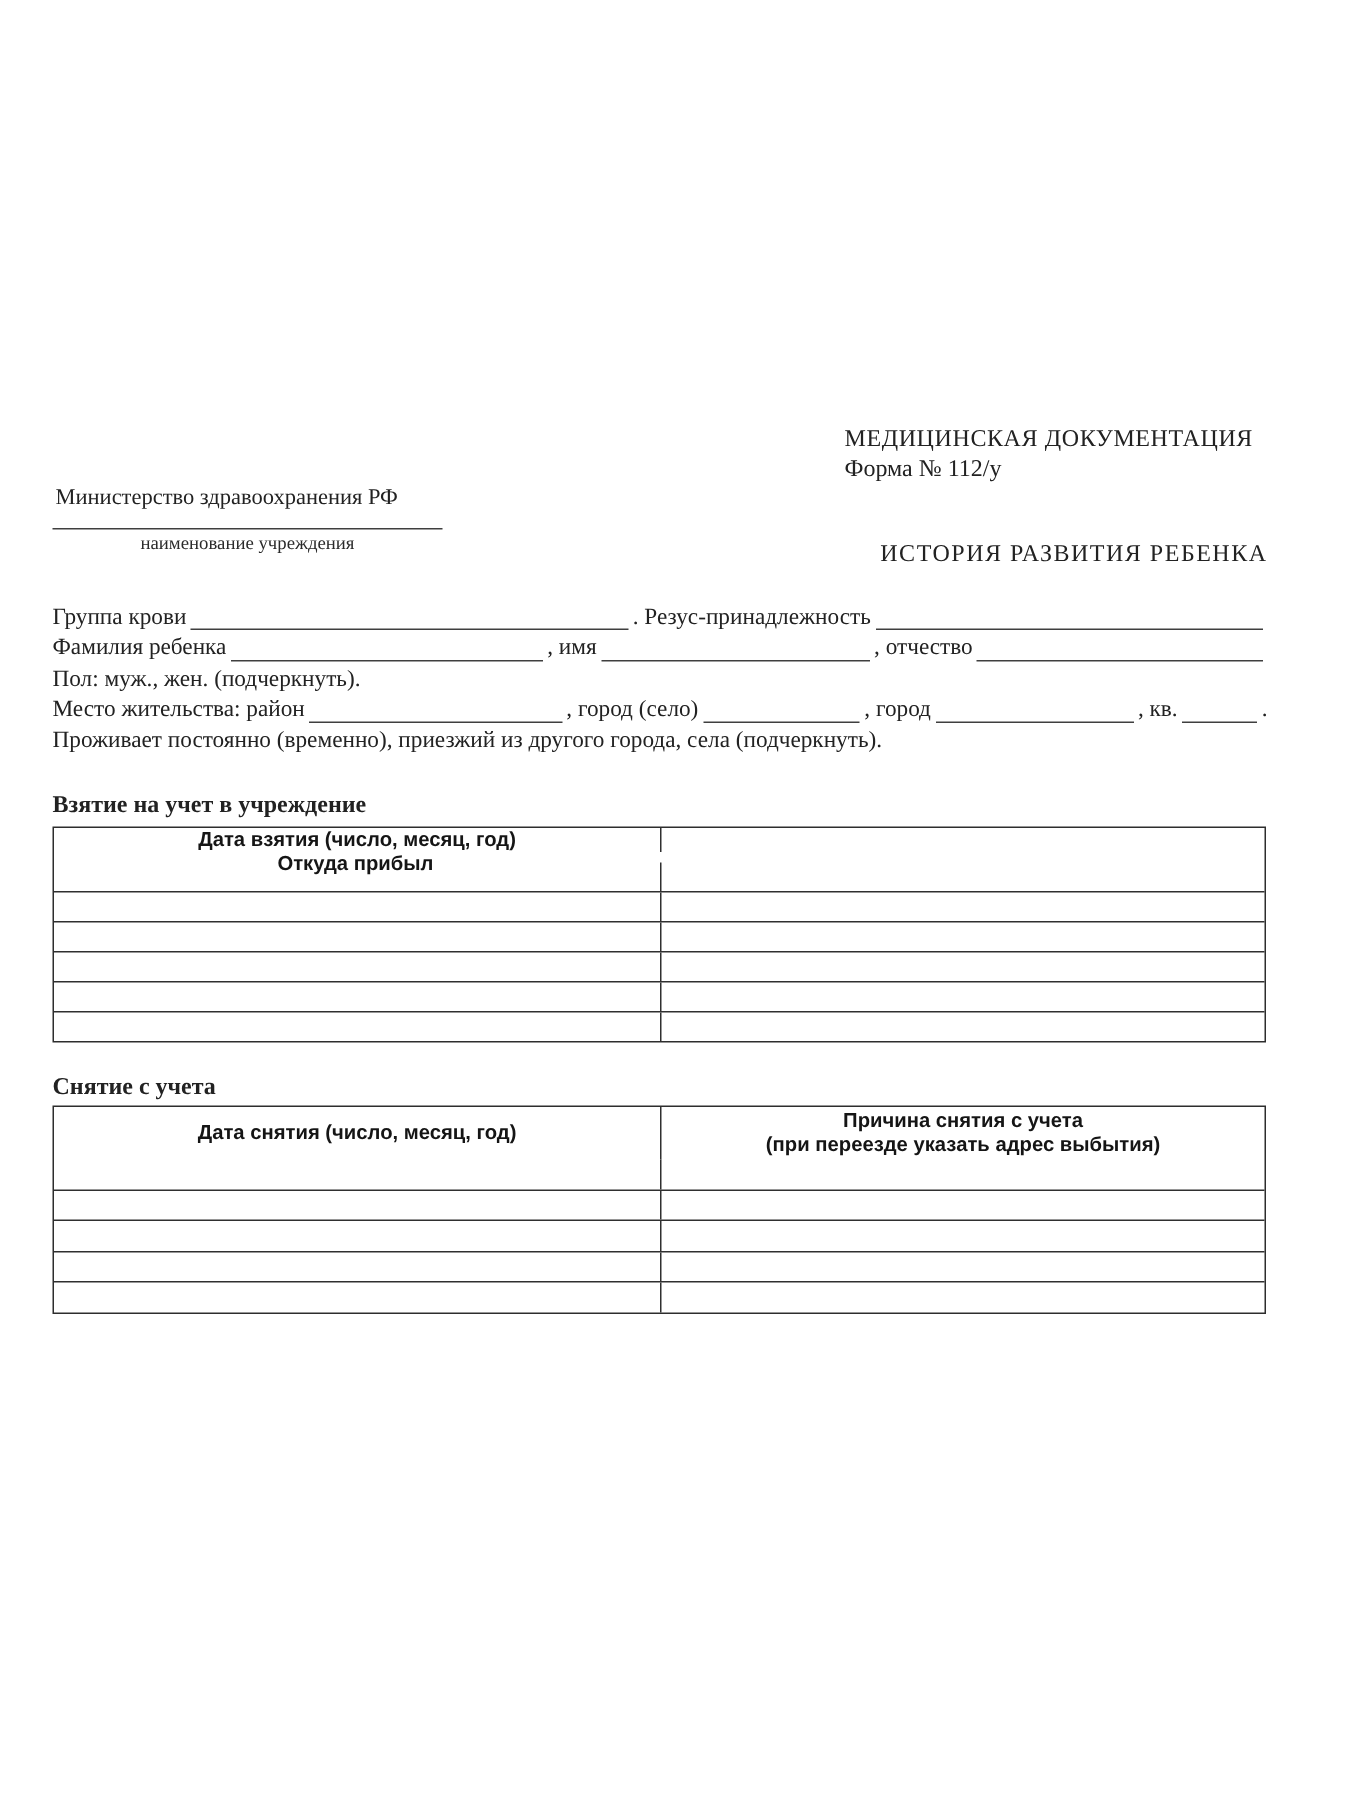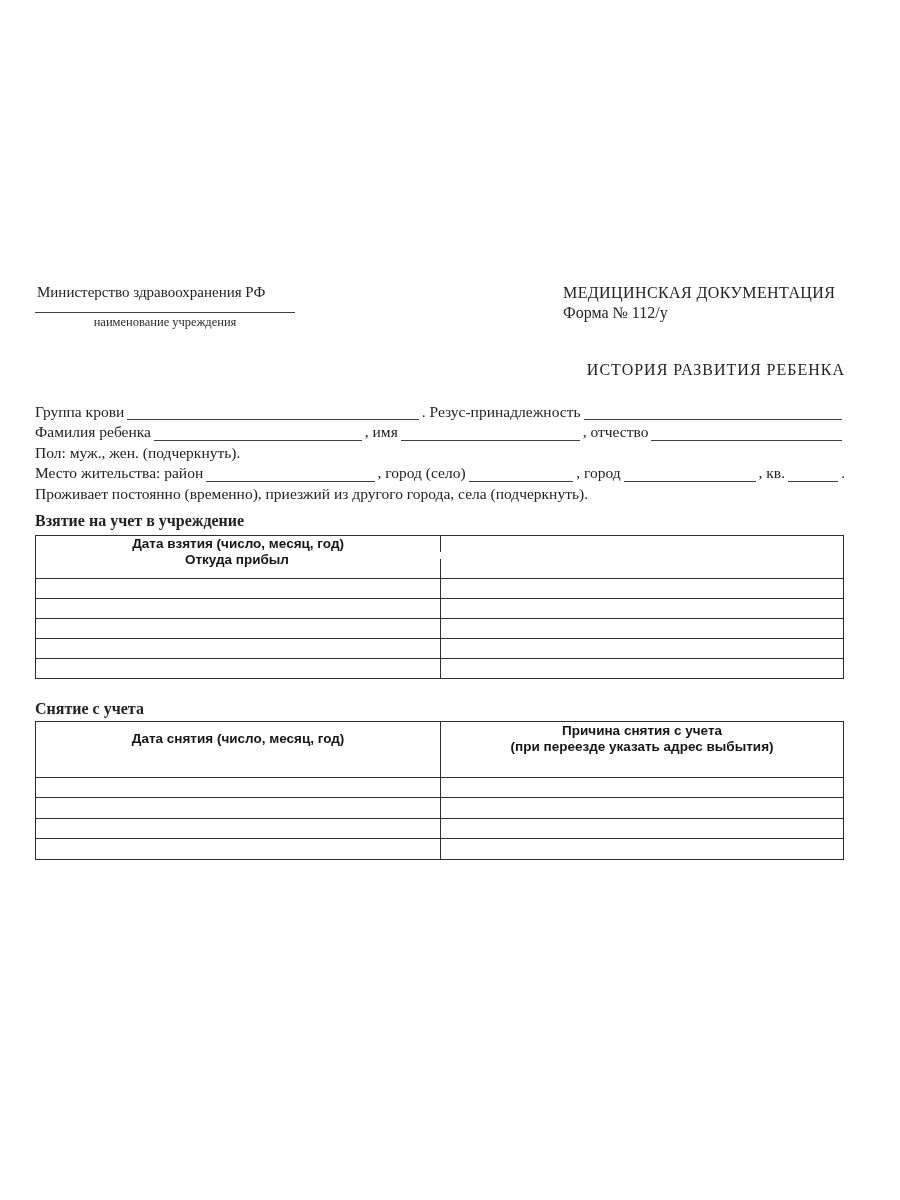--- a/index.html
+++ b/index.html
@@ -7,39 +7,39 @@
     width:900px; height:1200px; background:#ffffff;
     font-family:"Liberation Serif", serif; color:#222222;
     position:relative; overflow:hidden;
   }
   .page { position:absolute; left:0; top:0; width:900px; height:1200px; background:#fff; }
   .content { position:absolute; left:35px; top:283px; width:810px; }
 
   
   .hdr { position:relative; height:53px; }
   .hdr-left { position:absolute; left:0; top:0; width:262px; }
-  .ministry { font-size:15px; line-height:18px; padding-left:2px; white-space:nowrap; }
+  .ministry { font-size:15px; line-height:18px; padding-left:2px; white-space:nowrap;margin-top:40px; }
   .inst-line { border-bottom:1px solid #3f3f3f; height:11px; width:260px; }
   .inst-caption { font-size:12.5px; text-align:center; width:260px; padding-top:2px; color:#2a2a2a; }
   .hdr-right { position:absolute; left:528px; top:0; }
   .doc-class { font-size:16px; line-height:20px; letter-spacing:0.4px; white-space:nowrap; }
   .form-no { font-size:16px; line-height:20px; }
 
   
   .title { margin-top:25px; text-align:right; font-size:16px; letter-spacing:1px; white-space:nowrap; }
 
   
   .fields { margin-top:23px; font-size:15.5px; }
   .fline { display:flex; align-items:flex-end; height:20.4px; }
   .lbl { white-space:pre; line-height:20.4px; }
   .blank { border-bottom:1.2px solid #3f3f3f; height:13px; margin:0 3px 2px 3px; min-width:20px; }
 
   
   .sec-title { font-weight:bold; font-size:16px; line-height:17px; }
-  .sec1 { margin-top:8px; }
+  .sec1 { margin-top:24px; }
   .sec2 { margin-top:21px; }
 
   
   .ftable { border:1.5px solid #2d2d2d; width:807px; margin-top:6px; }
   .t2 { margin-top:4px; }
   .trow { display:flex; border-top:1px solid #2f2f2f; }
   .trow:first-child { border-top:none; }
   .tcell { box-sizing:border-box; }
   .tcell.c1 { width:50.2%; border-right:1.2px solid #2f2f2f; }
   .tcell.c2 { width:49.8%; }

